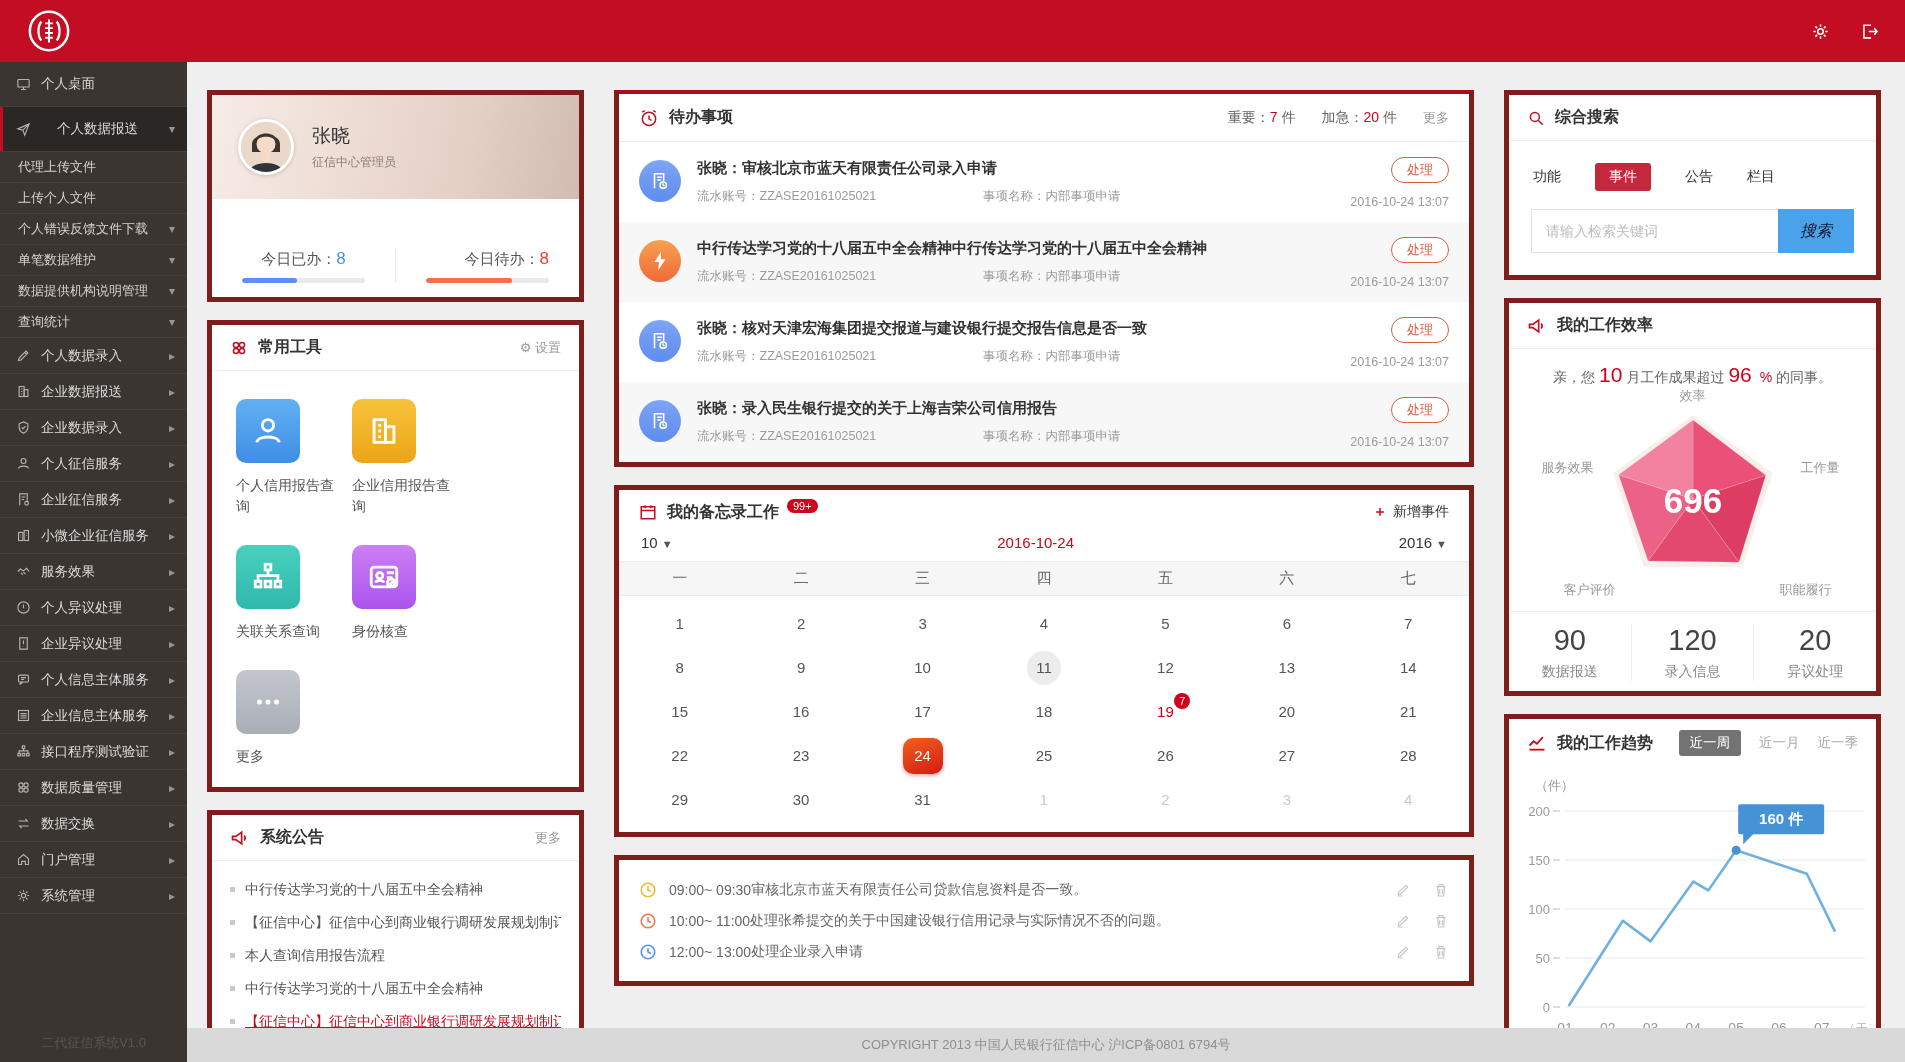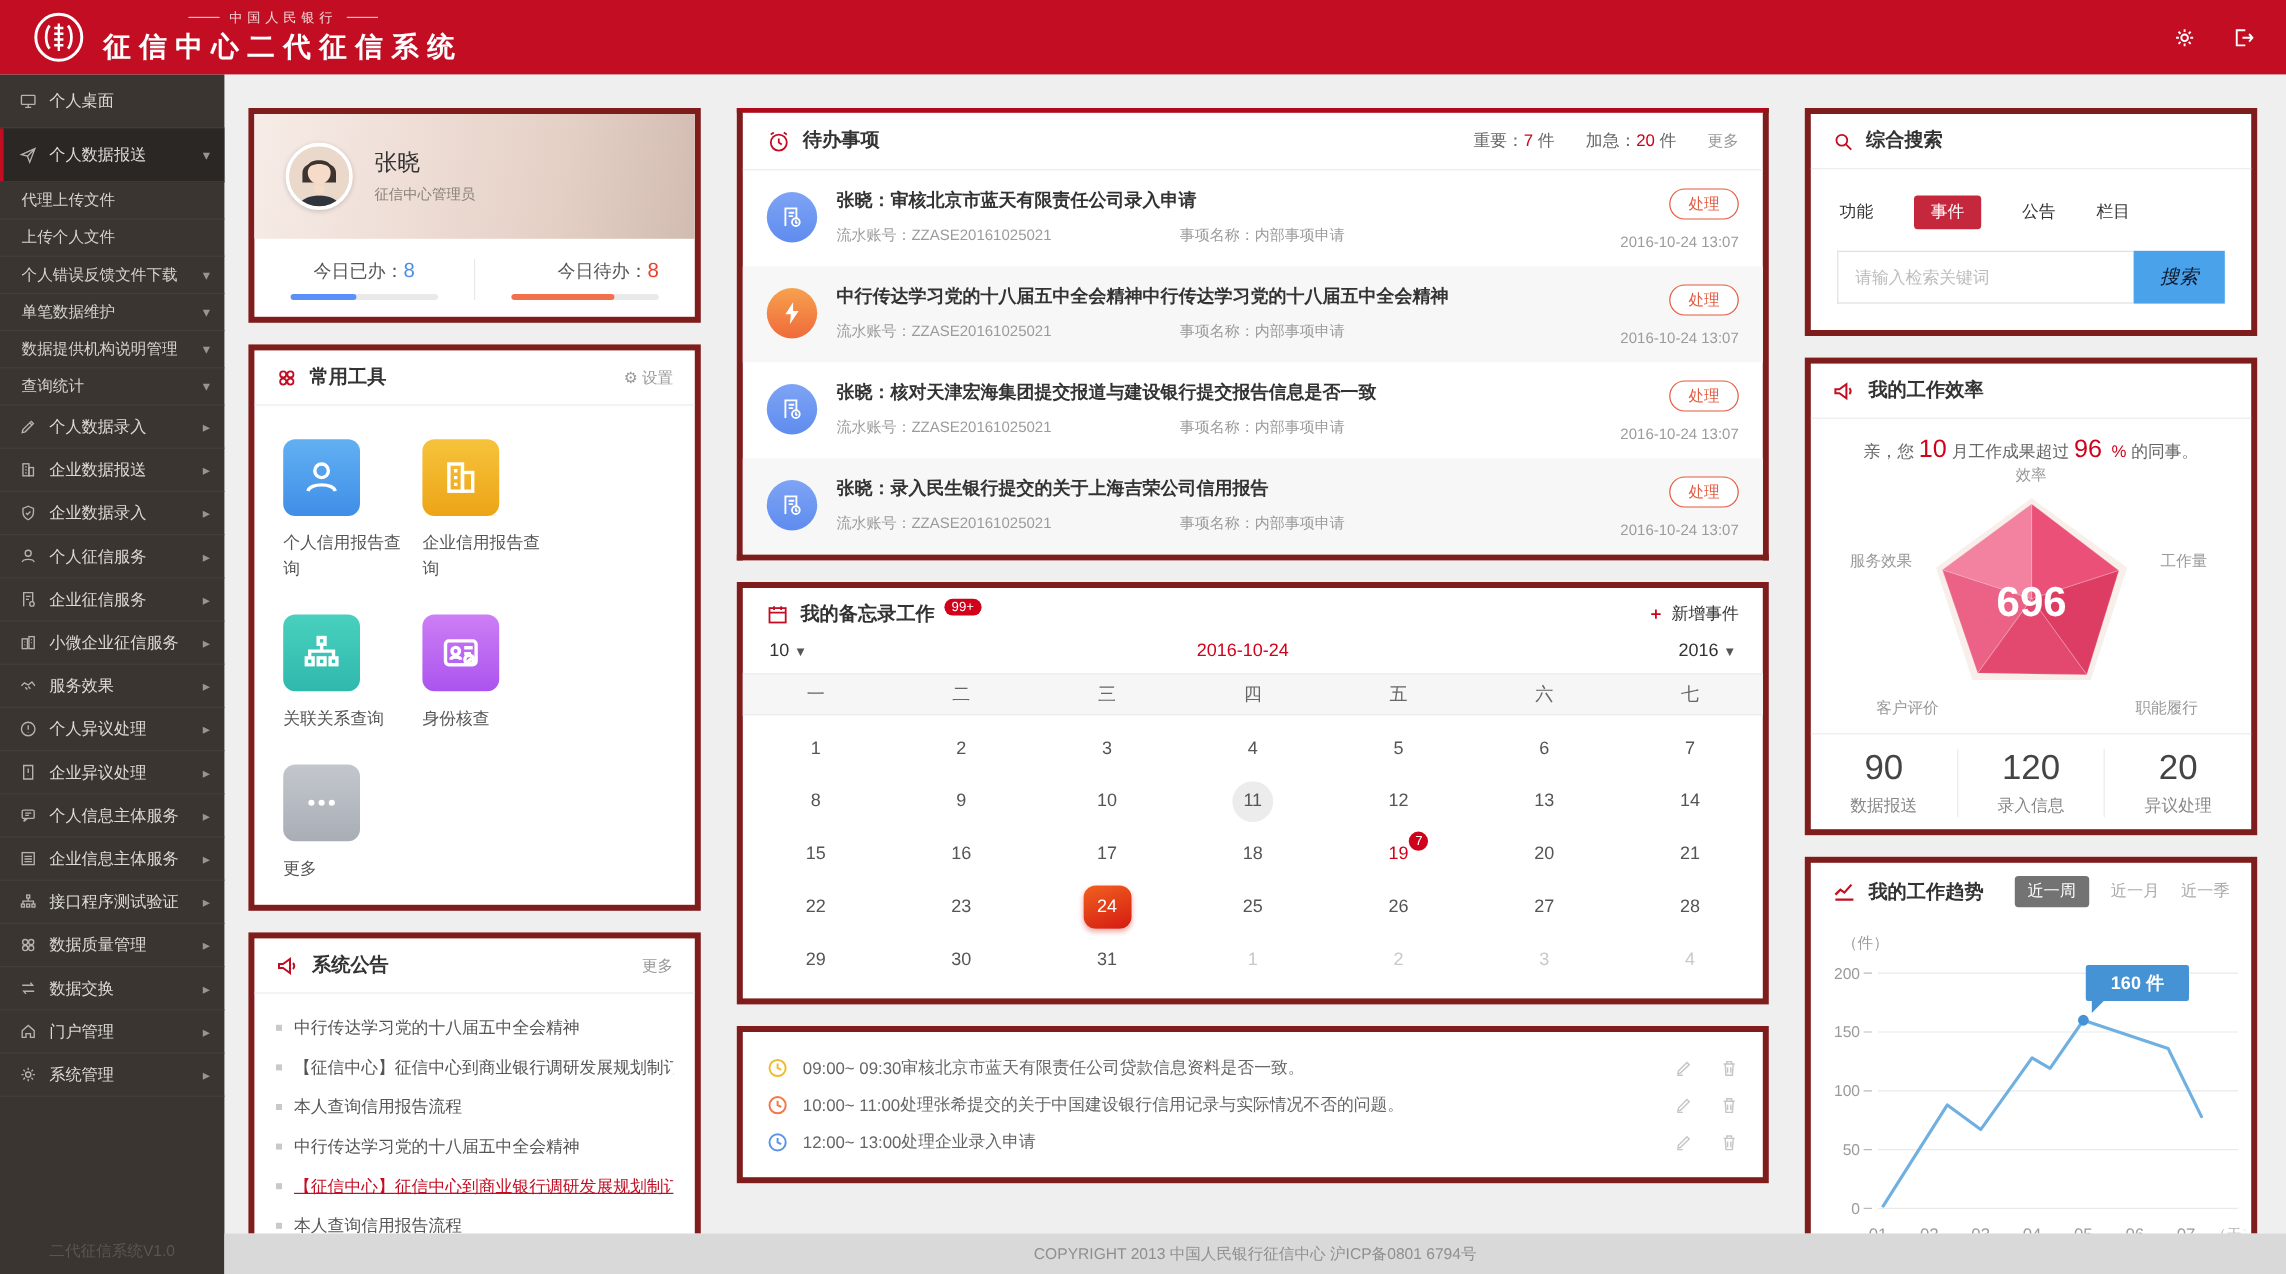--- a/index.html
+++ b/index.html
@@ -17,21 +17,21 @@
   .brand-title { font-size:23px; font-weight:bold; letter-spacing:7px; margin-top:2px;}
   .hdr-actions { margin-left:auto; display:flex; gap:30px; align-items:center; color:#fff;}
   .hdr-actions svg { cursor:pointer; }
 
   
   .sidebar { position:absolute; top:62px; left:0; width:187px; bottom:0; background:#3a3531; z-index:20;}
   .nav-item { display:flex; align-items:center; padding:0 12px 0 16px; color:#dedad7; font-size:13.5px; border-bottom:1px solid #443f3b; cursor:pointer; position:relative;}
   .nav-item.lvl-top { height:45px; }
   .nav-item.lvl-sub { height:31px; padding-left:18px; font-size:13px; color:#d6d2cf;}
   .nav-item.lvl-icon { height:36px; }
-  .nav-item.active { background:#2b2725; }
+  .nav-item.active { background:#2b2725;gap:16px; }
   .nav-item.active:before { content:""; position:absolute; left:0; top:0; bottom:0; width:3px; background:#c30d23;}
   .nav-ic { width:15px; height:15px; margin-right:10px; color:#b8b2ad; flex:0 0 auto;}
   .nav-label { flex:1; white-space:nowrap; overflow:hidden;}
   .caret-down,.caret-right { color:#9b948e; font-size:12px; margin-left:4px;}
   .version { position:absolute; bottom:10px; width:100%; text-align:center; color:#5c554f; font-size:13px;}
 
   
   .content { position:absolute; top:62px; left:187px; right:0; bottom:34px; padding:28px 24px 0 20px; display:flex; gap:30px; overflow:hidden;}
   .col-l { width:377px; flex:0 0 auto;}
   .col-m { flex:1; }
@@ -41,21 +41,21 @@
   .card-hd .hd-ic { color:#c30d23; margin-right:10px; }
   .card-title { font-size:16px; color:#333; font-weight:bold; }
   .link-more { margin-left:auto; color:#999; font-size:13px; cursor:pointer; }
 
   
   .profile-photo { height:104px; background:linear-gradient(100deg,#f7ece7 0%,#eddcd4 40%,#e4cfc4 70%,#d2bcb1 100%); display:flex; align-items:center; padding:0 26px; }
   .avatar { width:56px; height:56px; border-radius:50%; border:3px solid #fff; box-shadow:0 1px 4px rgba(0,0,0,.18); overflow:hidden; background:#e8d6c8; flex:0 0 auto;}
   .pr-meta { margin-left:18px; }
   .pr-name { font-size:19px; color:#333; }
   .pr-role { font-size:12px; color:#8a8178; margin-top:5px;}
-  .pr-stats { display:flex; padding:17px 0 14px; }
+  .pr-stats { display:flex; padding:6px 0 14px;margin-top:44px; }
   .pr-stat { flex:1; text-align:center; padding:0 30px;}
   .pr-stat + .pr-stat { border-left:1px solid #e8e8e8;text-align:right; }
   .pr-line { font-size:15px; color:#555; }
   .pr-line .num { font-size:17px; }
   .t-blue .num { color:#4a90e2; }
   .t-orange .num { color:#e8402d; }
   .bar { height:5px; background:#e9e9e9; border-radius:3px; margin-top:9px; overflow:hidden;}
   .bar i { display:block; height:100%; border-radius:3px; }
   .t-blue .bar i { background:#5b8ff9; }
   .t-orange .bar i { background:#f2714d; }
@@ -307,24 +307,20 @@
   </defs>
 </svg>
 
 <header class="apphdr">
   <div class="brand">
     <svg class="brand-emblem" viewBox="0 0 48 48">
       <circle cx="24" cy="24" r="20" fill="none" stroke="#fff" stroke-width="2.6"></circle>
       <path d="M16 14c-4 5-4 15 0 20M32 14c4 5 4 15 0 20" fill="none" stroke="#fff" stroke-width="2.4"></path>
       <path d="M20 16h8M20 21h8M20 26h8M20 31h8M24 12v24" stroke="#fff" stroke-width="2"></path>
     </svg>
-    <div class="brand-txt">
-      <div class="brand-small">中国人民银行</div>
-      <div class="brand-title">征信中心二代征信系统</div>
-    </div>
   </div>
   <div class="hdr-actions">
     <svg class="ic" width="19" height="19" fill="none" stroke="#fff" stroke-width="2">
         <use href="#i-gear"></use>
       </svg>
     <svg class="ic" width="19" height="19" fill="none" stroke="#fff" stroke-width="2">
         <use href="#i-logout"></use>
       </svg>
   </div>
 </header>

